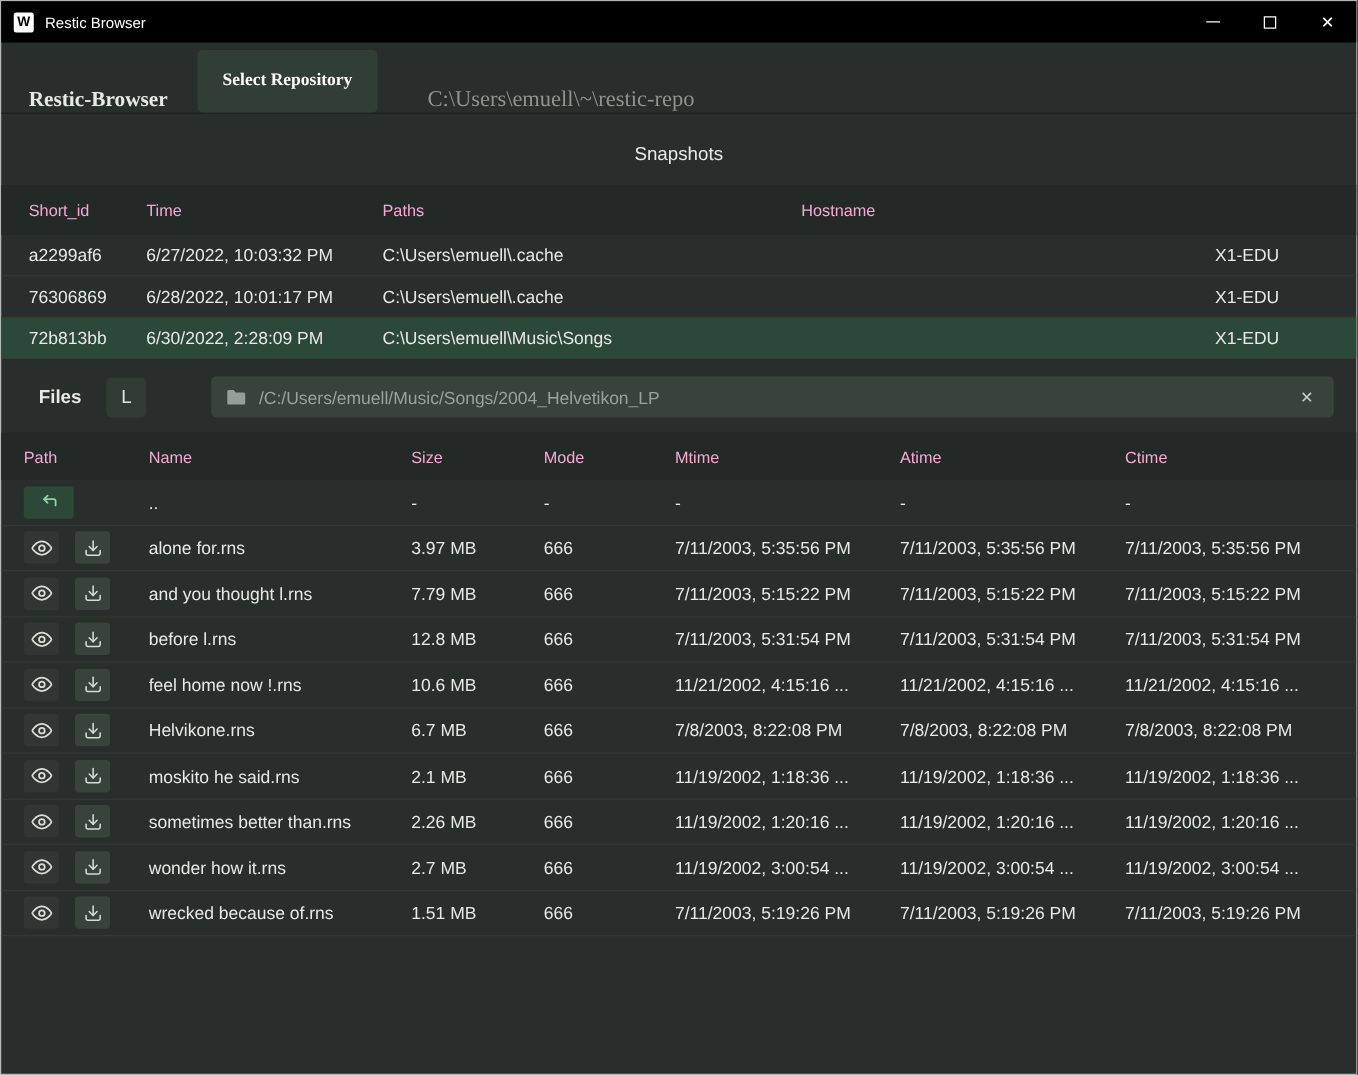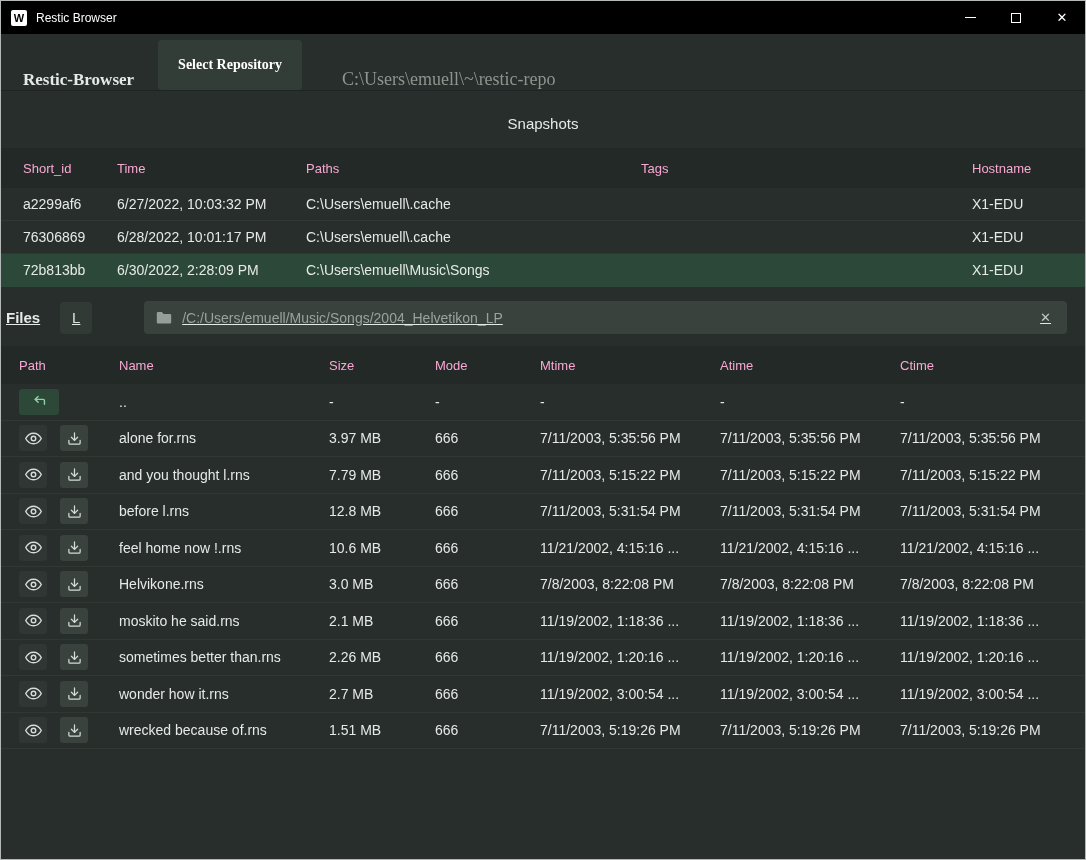--- a/index.html
+++ b/index.html
@@ -36,21 +36,21 @@
   
   .section-title { font-size:15px; font-weight:normal; padding:24px 6px 16px;text-align:center; }
   
   .table-head { height:40px; background:var(--table-header,#232926); color:#f9a8d4; font-size:13px; }
   .snap-grid { display:grid; grid-template-columns:94px 189px 335px 331px 1fr; align-items:center; padding:0 22px; }
   .file-grid { display:grid; grid-template-columns:100px 210px 106px 105px 180px 180px 1fr; align-items:center; padding:0 18px; }
   .cell { white-space:nowrap; overflow:hidden; text-overflow:ellipsis; padding-right:8px; }
   .snap-row { height:33px; font-size:14px; border-bottom:1px solid #313834; cursor:pointer; }
   .snap-row.selected { background:var(--selected-row,#2c4839); border-bottom-color:transparent; }
   
-  .files-bar { display:flex; align-items:center; gap:12px; padding:14px 18px 12px 5px;text-decoration:underline; }
+  .files-bar { display:flex; align-items:center; gap:12px; padding:14px 18px 12px 30px; }
   .section-title-inline { font-size:15px; font-weight:bold; margin-right:8px; }
   .tree-btn { width:32px; height:32px; background:#323a36; border:none; border-radius:4px;
               color:#dfe3e0; font-size:15px; font-family:inherit; cursor:pointer; }
   .path-field { flex:1; height:33px; background:var(--field,#3a423d); border-radius:4px;
                 display:flex; align-items:center; gap:10px; padding:0 12px; cursor:text;margin-left:40px; }
   .path-text { color:#9ba29d; font-size:14px; flex:1; white-space:nowrap; overflow:hidden; }
   .clear-btn { background:none; border:none; color:#c3c9c5; font-size:13px; cursor:pointer; padding:2px 4px; }
   .file-grid.table-head { height:38px; }
   .file-row { height:36.5px; font-size:14px; border-bottom:1px solid #313834; }
   .actions { display:flex; gap:13px; align-items:center; }
@@ -86,21 +86,20 @@
     <button class="repo-btn">Select Repository</button>
     <span class="repo-path">C:\Users\emuell\~\restic-repo</span>
   </div>
 
   <div class="section-title">Snapshots</div>
 
   <div class="snap-grid table-head">
     <div class="cell">Short_id</div>
     <div class="cell">Time</div>
     <div class="cell">Paths</div>
-    <div class="cell">Tags</div>
     <div class="cell">Hostname</div>
   </div>
   <div id="snap-body">
       <div class="snap-grid snap-row">
         <div class="cell">a2299af6</div>
         <div class="cell">6/27/2022, 10:03:32 PM</div>
         <div class="cell">C:\Users\emuell\.cache</div>
         <div class="cell"></div>
         <div class="cell">X1-EDU</div>
       </div>
@@ -284,21 +283,21 @@
             <span class="ic">
               <svg viewBox="0 0 24 24" width="15" height="15" fill="none" stroke="#d6dcd8" stroke-width="2" stroke-linecap="round" stroke-linejoin="round">
                 <path d="M21 15v4a2 2 0 0 1-2 2H5a2 2 0 0 1-2-2v-4"></path>
                 <polyline points="7 10 12 15 17 10"></polyline>
                 <line x1="12" y1="3" x2="12" y2="15"></line>
               </svg>
             </span>
           </button>
         </div>
         <div class="cell">Helvikone.rns</div>
-        <div class="cell">3.0 MB</div>
+        <div class="cell">6.7 MB</div>
         <div class="cell">666</div>
         <div class="cell">7/8/2003, 8:22:08 PM</div>
         <div class="cell">7/8/2003, 8:22:08 PM</div>
         <div class="cell">7/8/2003, 8:22:08 PM</div>
       </div>
       <div class="file-grid file-row">
         <div class="actions">
           <button class="icon-btn">
             <span class="ic">
               <svg viewBox="0 0 24 24" width="17" height="17" fill="none" stroke="#d6dcd8" stroke-width="2" stroke-linecap="round" stroke-linejoin="round">

